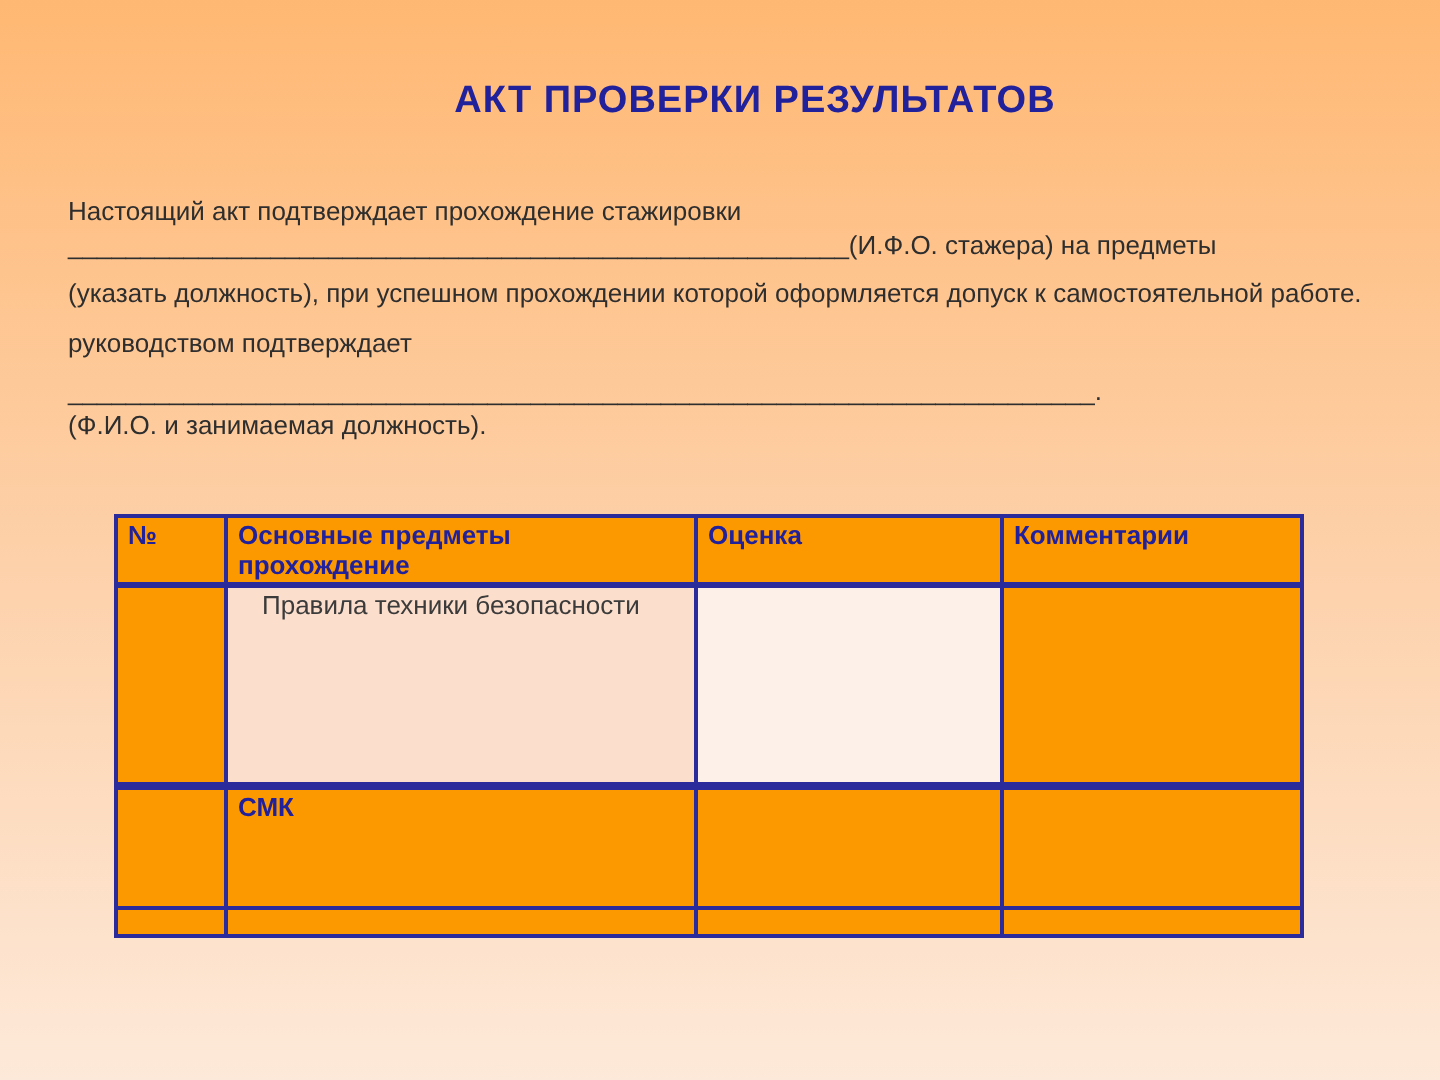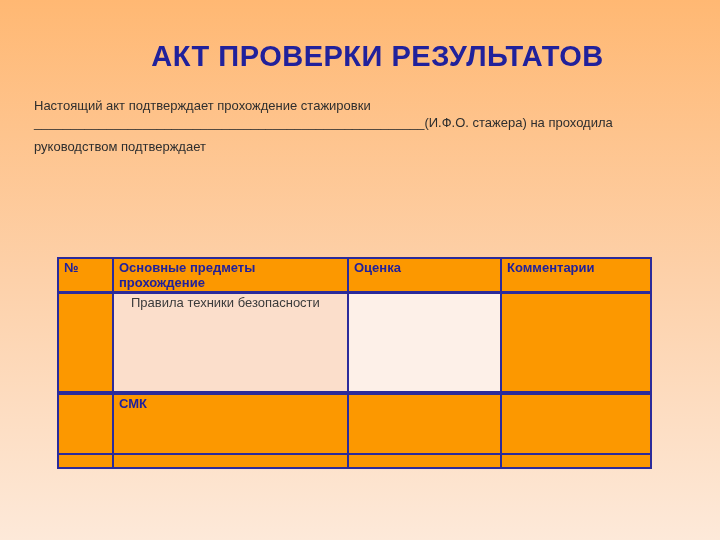--- a/index.html
+++ b/index.html
@@ -9,21 +9,21 @@
     height: 540px;
     overflow: hidden;
     background: linear-gradient(180deg, #ffb873 0%, #fdd0a8 50%, #fde9d9 100%);
     font-family: "Liberation Sans", sans-serif;
   }
   .title {
     position: absolute;
     top: 40px; left: 45px; right: 10px;
     margin: 0;
     text-align: center;
-    font-size: 29px;
+    font-size: 19px;
     font-weight: bold;
     letter-spacing: 0.5px;
     color: #21219b;
   }
   .textblock {
     position: absolute;
     left: 34px; top: 98px;
     width: 614px;
     font-size: 13px;
     line-height: 16.5px;
@@ -69,28 +69,31 @@
 </head>
 <body>
 
 <div class="slide">
 
   <h1 class="title">АКТ ПРОВЕРКИ РЕЗУЛЬТАТОВ</h1>
 
   <div class="textblock">
     <div class="para">
       <div class="line">Настоящий акт подтверждает прохождение стажировки</div>
-      <div class="line">______________________________________________________(И.Ф.О. стажера) на проходила</div>
+      <div class="line">______________________________________________________(И.Ф.О. стажера) на предметы</div>
     </div>
     <div class="para">
+      <div class="line">(указать должность), при успешном прохождении которой оформляется допуск к самостоятельной работе.</div>
     </div>
     <div class="para">
       <div class="line">руководством подтверждает</div>
     </div>
     <div class="para">
+      <div class="line">_______________________________________________________________________.</div>
+      <div class="line">(Ф.И.О. и занимаемая должность).</div>
     </div>
   </div>
 
   <table class="grid">
     <colgroup>
       <col style="width:55px">
       <col style="width:235px">
       <col style="width:153px">
       <col style="width:150px">
     </colgroup>

